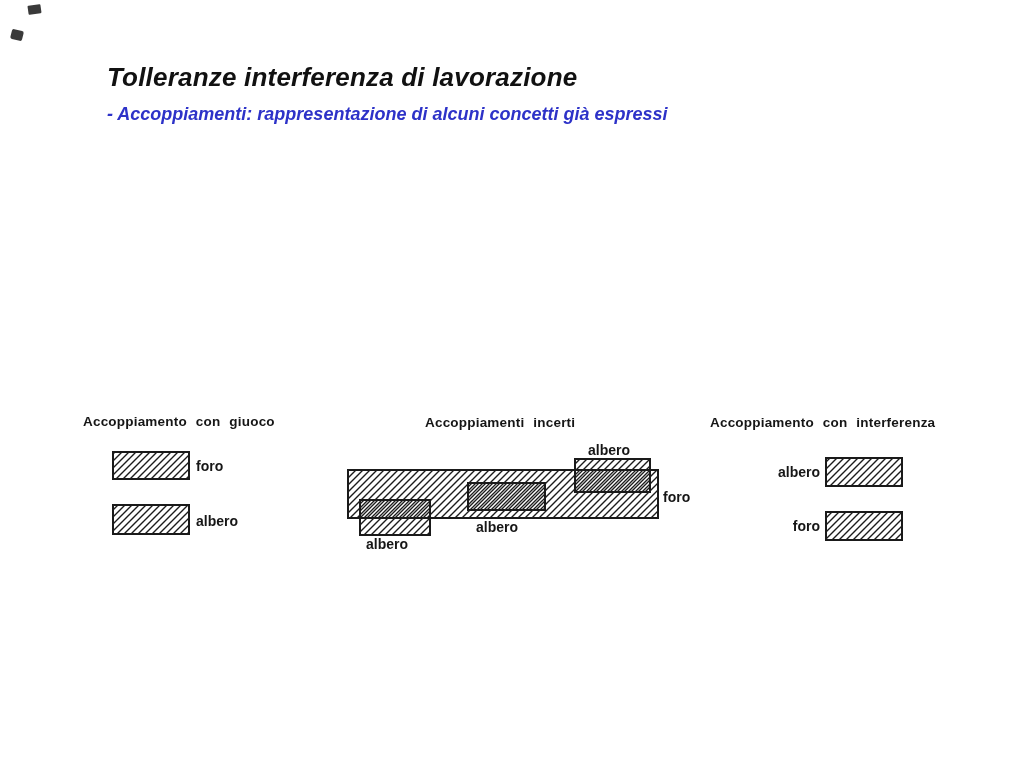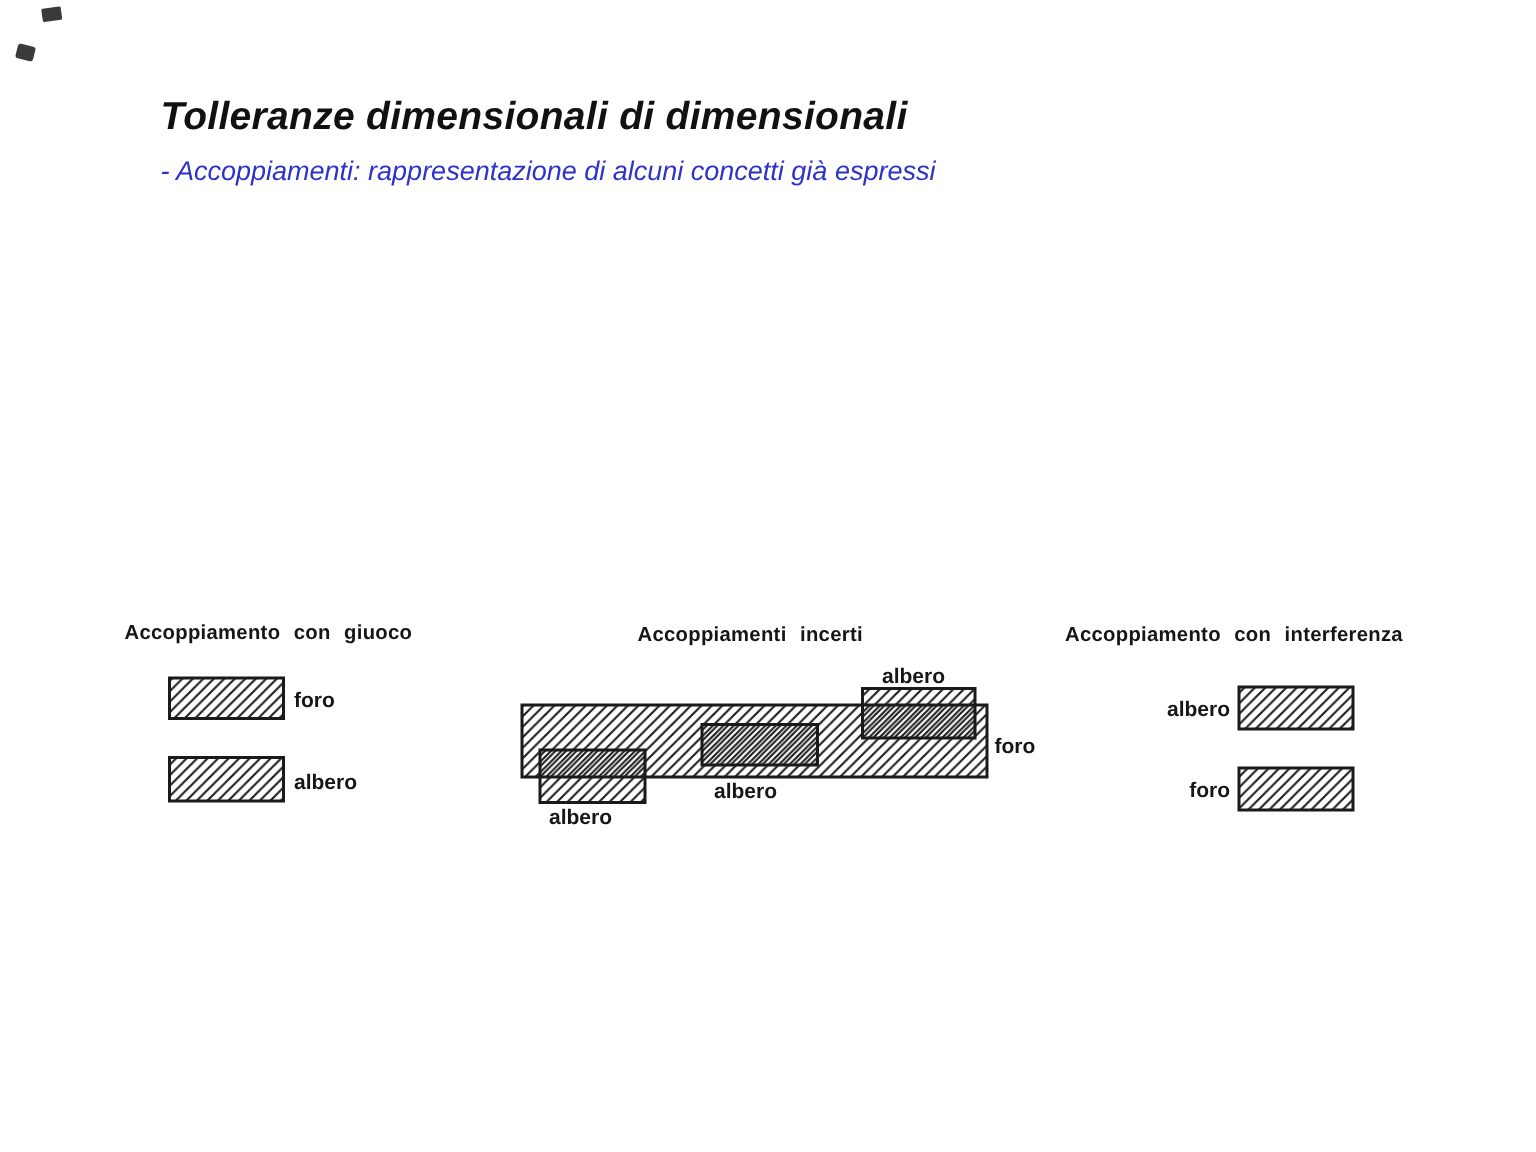--- a/index.html
+++ b/index.html
@@ -18,21 +18,21 @@
   .a1 { left: 28px; top: 5px;  width: 13px; height: 9px;  transform: rotate(-8deg); border-radius: 1px; }
   .a2 { left: 11px; top: 30px; width: 12px; height: 10px; transform: rotate(14deg); border-radius: 2px; }
 
   .title {
     position: absolute; left: 107px; top: 62px;
     font-size: 26px; font-weight: bold; font-style: italic;
     color: #111111; letter-spacing: 0.2px;
   }
   .subtitle {
     position: absolute; left: 107px; top: 104px;
-    font-size: 18px; font-weight: normal; font-style: italic;
+    font-size: 18px; font-weight: bold; font-style: italic;
     color: #2d32c8;
   }
   .body {
     position: absolute; left: 88px; top: 252px; width: 842px;
     font-size: 15px; line-height: 1.55; color: #111111;
     text-align: justify;
   }
   .arrow {
     color: #e8791f; font-weight: bold; margin-right: 7px;
   }
@@ -52,21 +52,21 @@
   rect.part { stroke: #1a1a1a; stroke-width: 2; }
 </style>
 </head>
 <body>
 
 <div class="slide">
 
   <div class="artifact a1"></div>
   <div class="artifact a2"></div>
 
-  <h1 class="title">Tolleranze dimensionali di dimensionali</h1>
+  <h1 class="title">Tolleranze interferenza di lavorazione</h1>
   <h2 class="subtitle">- Accoppiamenti: rappresentazione di alcuni concetti già espressi</h2>
 
 
   <svg class="diagram" viewBox="0 0 1024 768" xmlns="http://www.w3.org/2000/svg">
     <defs>
       <pattern id="hatch" patternUnits="userSpaceOnUse" width="7" height="7">
         <path d="M-1.75,1.75 L1.75,-1.75 M0,7 L7,0 M5.25,8.75 L8.75,5.25" stroke="#1c1c1c" stroke-width="1.4" fill="none"></path>
       </pattern>
       <pattern id="hatch2" patternUnits="userSpaceOnUse" width="7" height="7" patternTransform="translate(3 0)">
         <path d="M-1.75,1.75 L1.75,-1.75 M0,7 L7,0 M5.25,8.75 L8.75,5.25" stroke="#1c1c1c" stroke-width="1.4" fill="none"></path>

